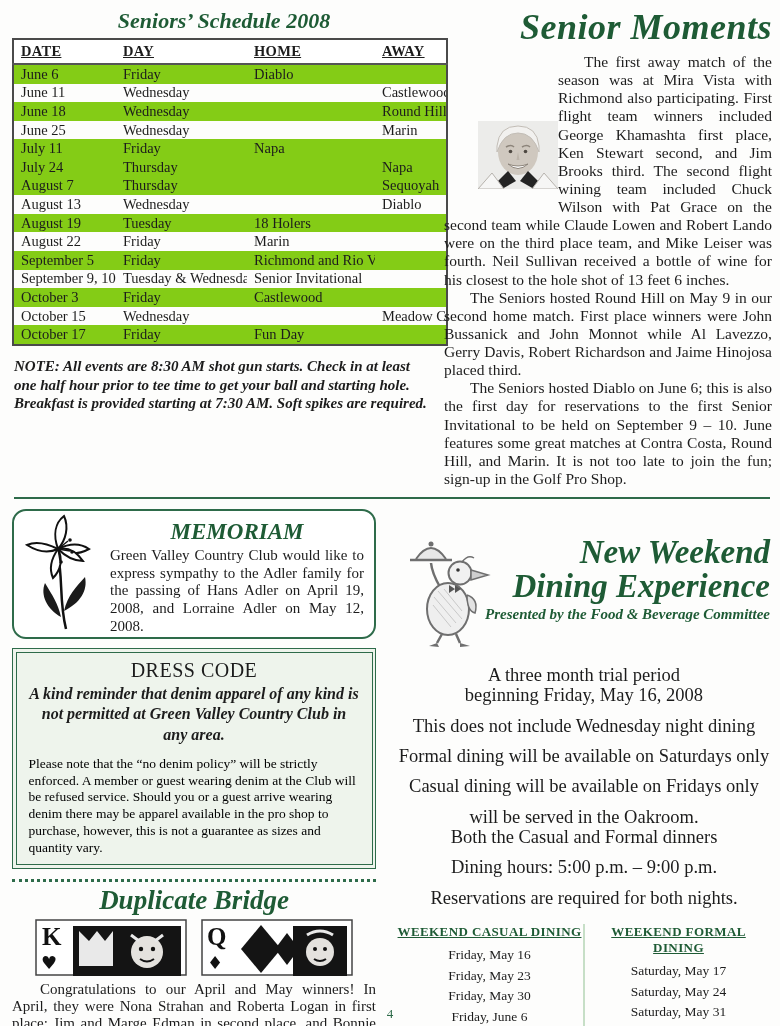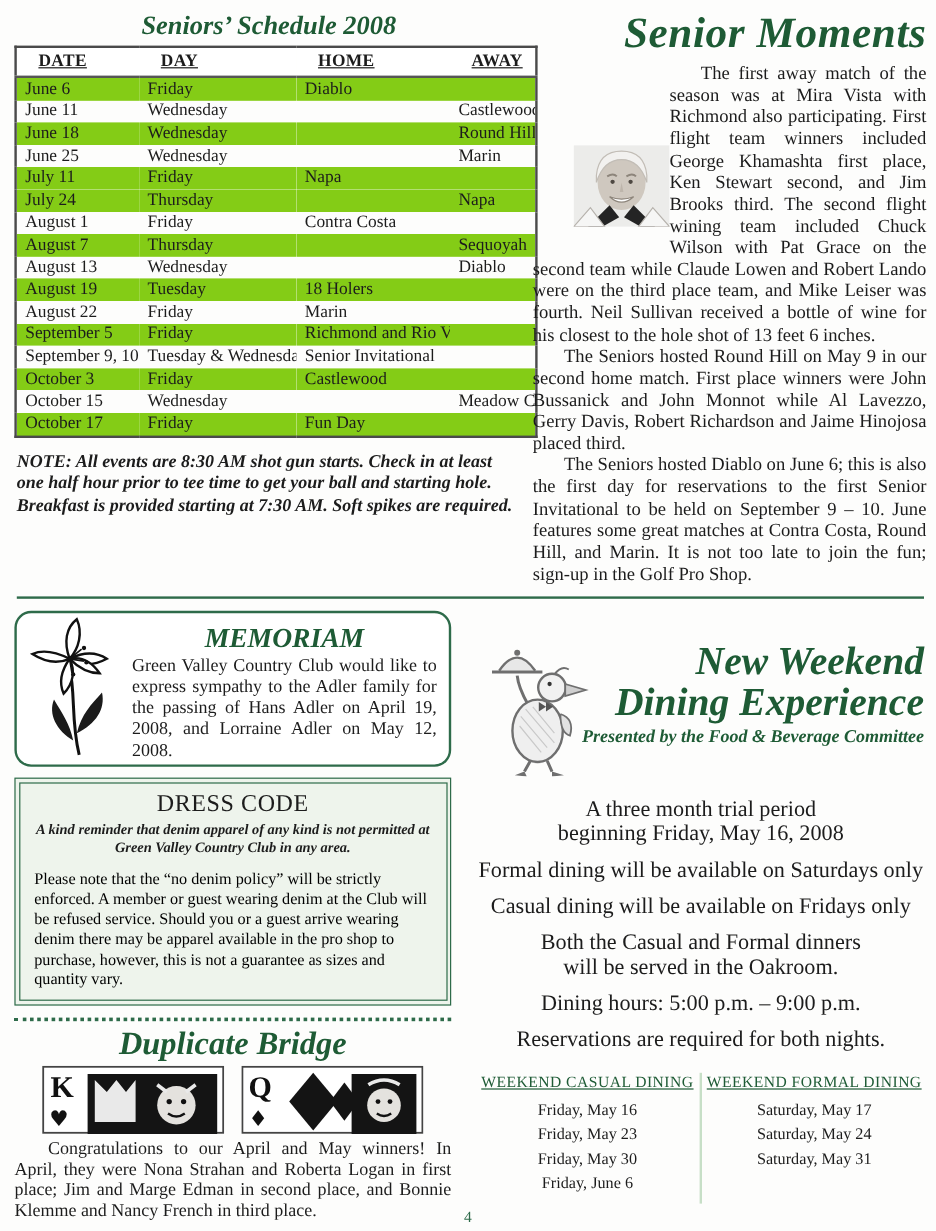--- a/index.html
+++ b/index.html
@@ -13,21 +13,21 @@
   .g-title{color:#1e5b35;font-style:italic;font-weight:bold;margin:0;}
 
   
   .top{display:flex;}
   .tl{width:424px;flex:none;}
   .trcol{flex:1;margin-left:8px;}
 
   .sched-title{font-size:22px;text-align:center;margin:2px 0 4px 0;}
   table.sched{border-collapse:collapse;width:434px;border:2px solid #4a4a4a;font-size:14.5px;table-layout:fixed;}
   table.sched col.c1{width:103px}table.sched col.c2{width:131px}table.sched col.c3{width:128px}table.sched col.c4{width:72px}
-  .sched th{text-align:left;font-weight:bold;text-decoration:underline;letter-spacing:.3px;padding:3px 0 3px 18px;border-bottom:2px solid #555;font-size:14.5px;background:#fff;}
+  .sched th{text-align:left;font-weight:bold;text-decoration:underline;letter-spacing:.3px;padding:3px 0 3px 7px;border-bottom:2px solid #555;font-size:14.5px;background:#fff;}
   .sched td{padding:0 0 0 7px;height:18.6px;white-space:nowrap;overflow:hidden;}
   .sched tr.shade{background:#84cc16;}
   .note{font-weight:bold;font-style:italic;font-size:15px;margin:11px 2px 0 2px;line-height:1.25;text-align:left;}
 
   .sm-title{font-size:36px;text-align:right;margin:0 0 5px 0;letter-spacing:.5px;}
   .article{font-size:15.5px;text-align:justify;line-height:1.17;}
   .article p{margin:0;text-indent:26px;}
   .photo-float{float:left;width:114px;height:150px;position:relative;}
   .photo-float svg{position:absolute;bottom:14px;left:34px;}
 
@@ -41,41 +41,41 @@
 
   .memoriam{border:2px solid #2e6b4a;border-radius:14px;height:122px;display:flex;padding:2px 10px 2px 4px;background:#fff;}
   .mem-art{width:92px;flex:none;}
   .mem-content{flex:1;}
   .mem-title{font-size:23px;text-align:center;margin:6px 0 2px 0;}
   .mem-body{font-size:15px;text-align:justify;line-height:1.18;}
 
   .dress{margin-top:9px;border:1px solid #2e6b4a;padding:2.5px;background:#eef4ec;}
   .dress-inner{border:1px solid #2e6b4a;padding:5px 12px 8px 12px;}
   .dress-title{font-size:20px;text-align:center;font-weight:normal;letter-spacing:.5px;margin:1px 0 2px 0;}
-  .dress-reminder{font-size:12px;font-weight:bold;font-style:italic;text-align:center;line-height:1.3;margin:0;}
+  .dress-reminder{font-size:16px;font-weight:bold;font-style:italic;text-align:center;line-height:1.3;margin:0;}
   .dress-body{font-size:13.5px;color:#000000;margin:10px 0 0 0;line-height:1.24;text-align:left;}
 
   .dotline{border-top:3px dotted #2e6b4a;margin:10px 0 3px 0;}
   .bridge-title{font-size:27px;text-align:center;margin:1px 0 3px 0;}
   .cards{display:flex;justify-content:center;gap:14px;height:57px;margin-bottom:5px;}
   .bridge-text{font-size:15px;text-align:justify;line-height:1.15;}
   .bridge-text p{margin:0;text-indent:28px;}
 
   .dining-head{position:relative;min-height:116px;}
   .duck{position:absolute;left:4px;top:0;}
   .dining-title{text-align:right;font-size:33px;line-height:1.03;margin:26px 2px 0 0;}
   .dining-sub{text-align:right;font-size:15px;font-weight:bold;font-style:italic;margin:3px 2px 0 0;}
 
   .info{text-align:center;margin-top:14px;}
   .info .block{font-size:18.5px;margin:10px 0;line-height:1.1;}
 
   .dine-cols{display:flex;margin-top:16px;}
   .dine-col{flex:1;text-align:center;padding-bottom:4px;}
   .dine-col.sep{border-left:2px solid #c7dfc7;}
-  .dine-header{color:#1e5b35;font-weight:normal;font-size:13px;text-decoration:underline;letter-spacing:.4px;margin-bottom:7px;font-family:"Liberation Serif",serif;}
+  .dine-header{color:#1e5b35;font-weight:bold;font-size:13px;text-decoration:underline;letter-spacing:.4px;margin-bottom:7px;font-family:"Liberation Serif",serif;}
   .dine-date{font-size:13.5px;margin:4.5px 0;}
 
   .page-num{position:absolute;bottom:4px;left:0;right:0;text-align:center;color:#2e6b4a;font-size:13px;}
 </style>
 </head>
 <body>
 
 <div class="page">
 
   <div class="top">
@@ -125,26 +125,20 @@
               <td>July 11</td>
               <td>Friday</td>
               <td>Napa</td>
               <td></td>
             </tr>
             <tr class="shade">
               <td>July 24</td>
               <td>Thursday</td>
               <td></td>
               <td>Napa</td>
-            </tr>
-            <tr>
-              <td>August 1</td>
-              <td>Friday</td>
-              <td>Contra Costa</td>
-              <td></td>
             </tr>
             <tr class="shade">
               <td>August 7</td>
               <td>Thursday</td>
               <td></td>
               <td>Sequoyah</td>
             </tr>
             <tr>
               <td>August 13</td>
               <td>Wednesday</td>
@@ -326,28 +320,31 @@
         </div>
         <div class="green dining-sub">Presented by the Food &amp; Beverage Committee</div>
       </div>
 
       <div class="info" id="dining-info">
           <div class="block">
             <div>A three month trial period</div>
             <div>beginning Friday, May 16, 2008</div>
           </div>
           <div class="block">
+            <div>This does not include Wednesday night dining</div>
+          </div>
+          <div class="block">
             <div>Formal dining will be available on Saturdays only</div>
           </div>
           <div class="block">
             <div>Casual dining will be available on Fridays only</div>
           </div>
           <div class="block">
+            <div>will be served in the Oakroom.</div>
             <div>Both the Casual and Formal dinners</div>
-            <div>will be served in the Oakroom.</div>
           </div>
           <div class="block">
             <div>Dining hours: 5:00 p.m. – 9:00 p.m.</div>
           </div>
           <div class="block">
             <div>Reservations are required for both nights.</div>
           </div>
         </div>
 
       <div class="dine-cols">

